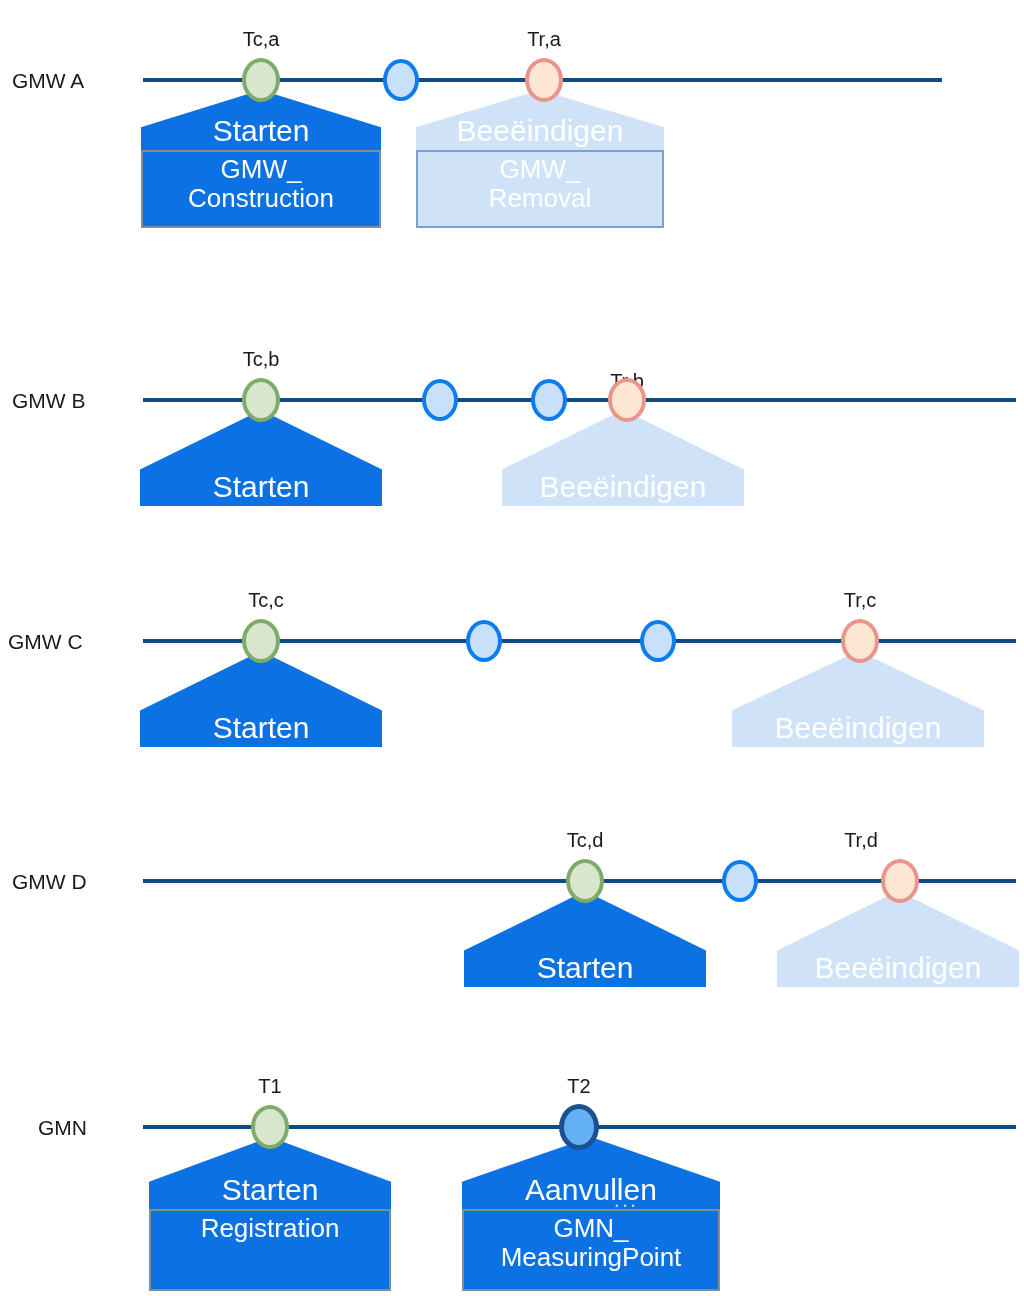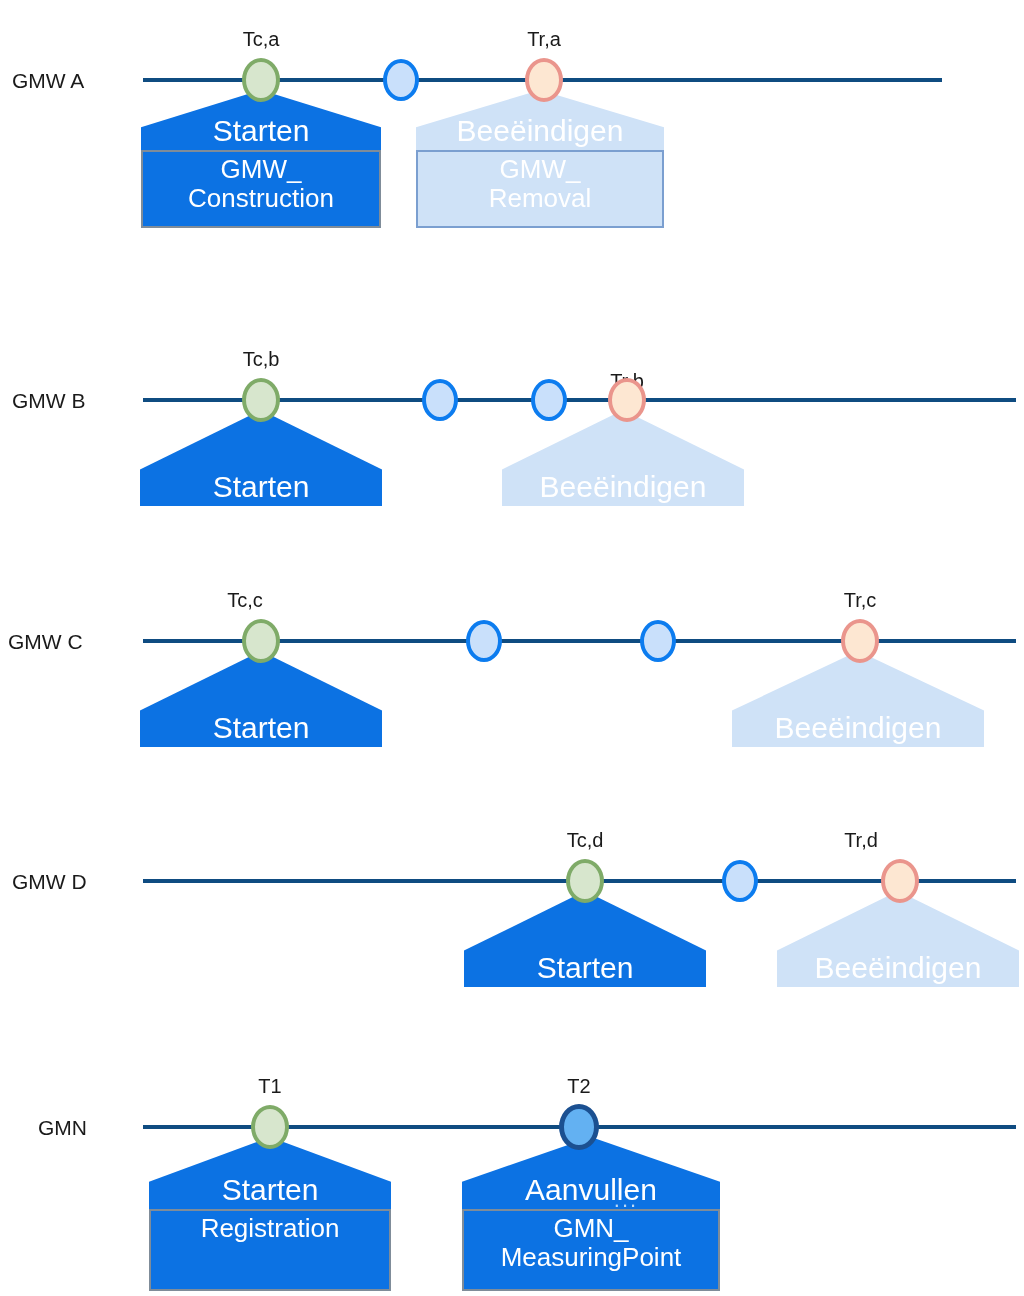--- a/index.html
+++ b/index.html
@@ -110,21 +110,21 @@
       </div>
     </div>
     <div class="flag light" style="left: 858px; top: 651px; width: 252px;">
       <div class="roof" style="height: 96px;">
         <svg class="roof-shape" viewBox="0 0 100 100" preserveAspectRatio="none">
           <polygon points="50,0 100,62 100,100 0,100 0,62" fill="#cfe2f7"></polygon>
         </svg>
         <div class="roof-text">Beeëindigen</div>
       </div>
     </div>
-    <div class="tick-label" style="left: 245px; top: 610px;">Tc,c</div>
+    <div class="tick-label" style="left: 266px; top: 610px;">Tc,c</div>
     <div class="tick-label" style="left: 860px; top: 610px;">Tr,c</div>
     <div class="marker green" style="left: 261px; top: 641px; width: 38px; height: 44px;"></div>
     <div class="marker blue" style="left: 484px; top: 641px; width: 36px; height: 42px;"></div>
     <div class="marker blue" style="left: 658px; top: 641px; width: 36px; height: 42px;"></div>
     <div class="marker red" style="left: 860px; top: 641px; width: 38px; height: 44px;"></div>
     <div class="row-label" style="left: 12px; top: 881px;">GMW D</div>
     <div class="timeline" style="left: 143px; top: 881px; width: 873px; background: rgb(15, 76, 129);"></div>
     <div class="flag dark" style="left: 585px; top: 891px; width: 242px;">
       <div class="roof" style="height: 96px;">
         <svg class="roof-shape" viewBox="0 0 100 100" preserveAspectRatio="none">

